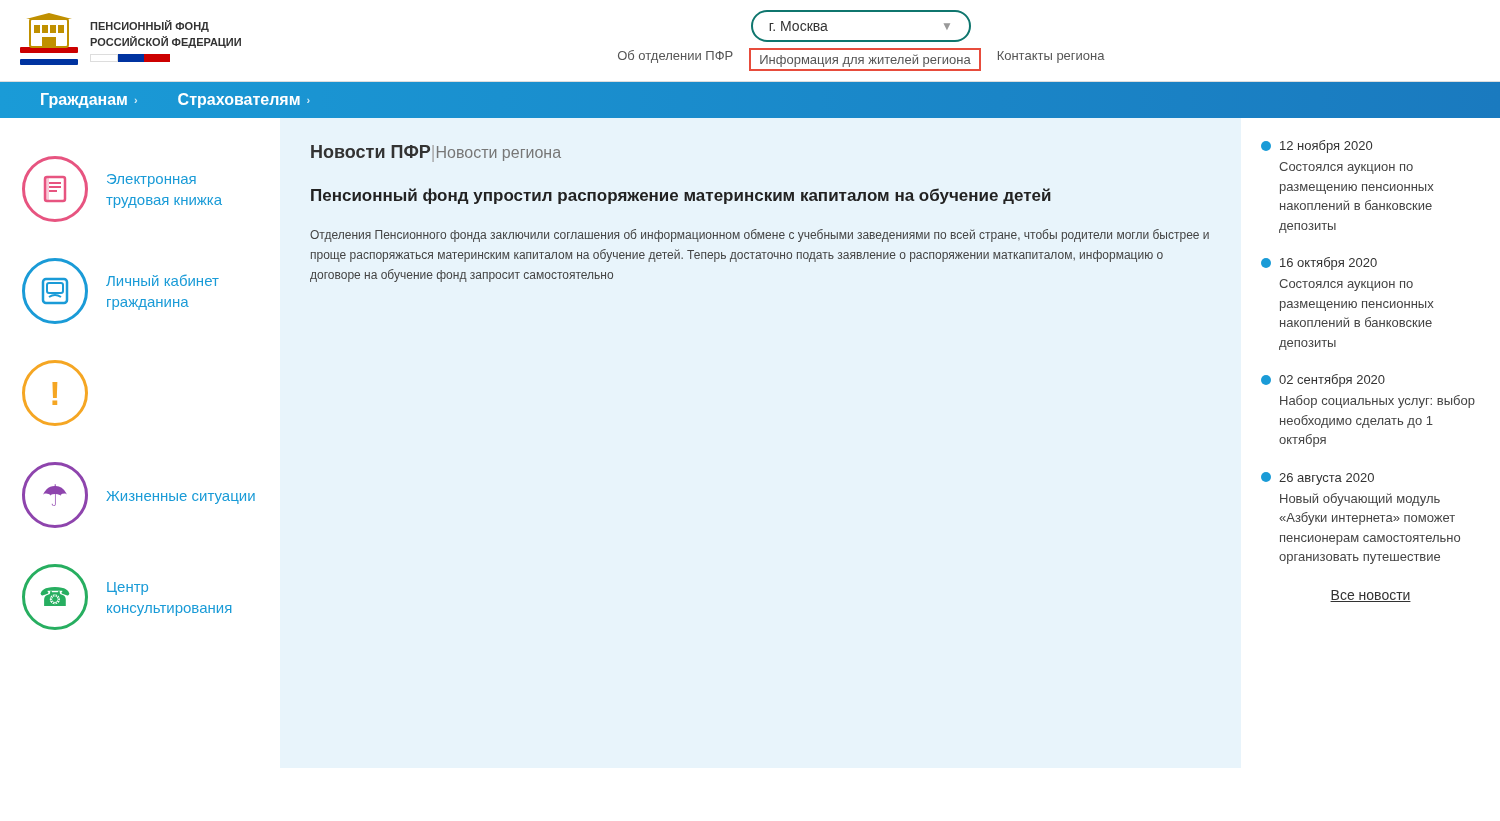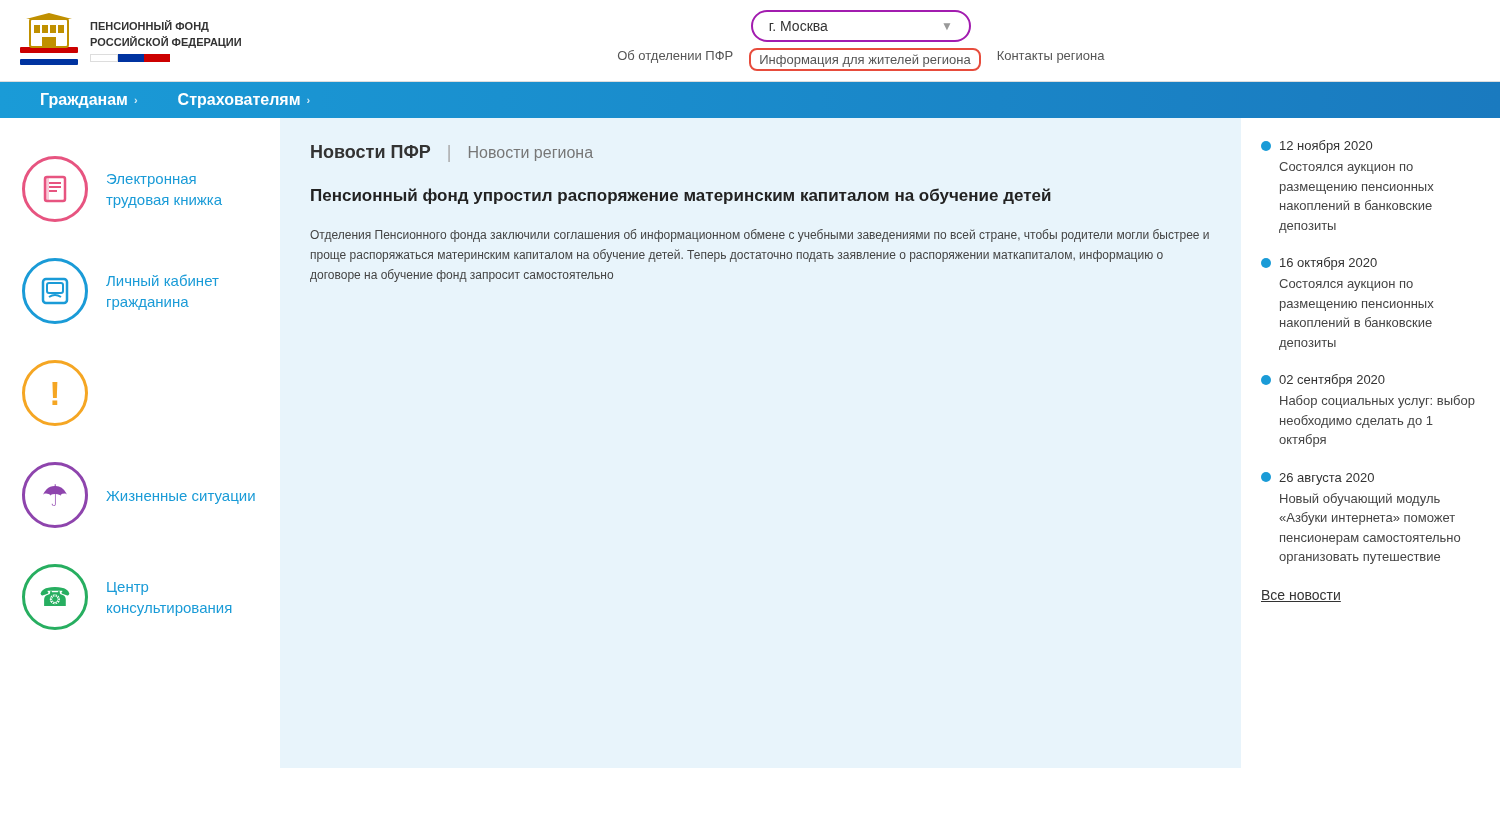--- a/index.html
+++ b/index.html
@@ -37,21 +37,21 @@
     .header-center {
       flex: 1;
       display: flex;
       flex-direction: column;
       align-items: center;
       gap: 6px;
     }
     .region-selector {
       display: flex;
       align-items: center;
-      border: 2px solid #a21caf;
+      border: 2px solid #0f766e;
       border-radius: 20px;
       padding: 6px 16px;
       min-width: 220px;
       justify-content: space-between;
       background: #fff;
     }
     .dropdown-arrow {
       color: #999;
       font-size: 12px;
       margin-left: 10px;
@@ -176,21 +176,20 @@
     
     .main-content {
       flex: 1;
       background: #e8f4fb;
       padding: 24px 30px;
       min-width: 0;
     }
     .news-tabs {
       display: flex;
       align-items: center;
-      gap: 16px;
       margin-bottom: 20px;
     }
     .news-tab-active {
       font-size: 18px;
       font-weight: bold;
       color: #333;
     }
     .news-tab-divider {
       color: #aaa;
       font-size: 18px;
@@ -239,31 +238,31 @@
       flex-shrink: 0;
     }
     .news-title {
       font-size: 13px;
       color: #444;
       line-height: 1.5;
       padding-left: 18px;
     }
     .all-news-link {
       display: block;
-      text-align: left;
+      text-align: center;
       color: #333;
       text-decoration: underline;
       font-size: 14px;
       cursor: pointer;
     }
 
     
     .sub-nav-active-box {
       border: 2px solid #e74c3c;
-      border-radius: 8px;
+      border-radius: 0;
       padding: 2px 8px;
     }
   </style>
 </head>
 <body>
 
 <div class="header">
   <div class="logo-area">
 
     <svg class="logo-icon" viewBox="0 0 60 60" xmlns="http://www.w3.org/2000/svg">

